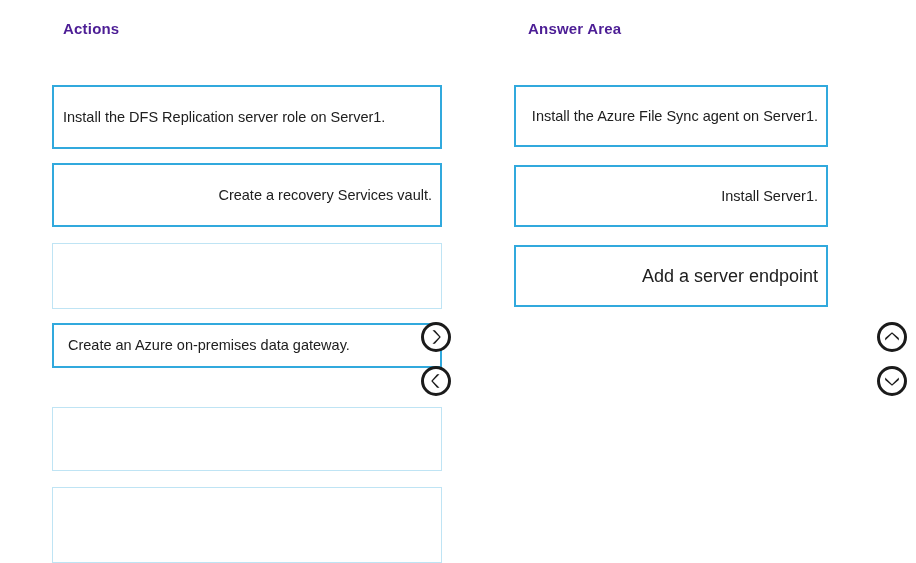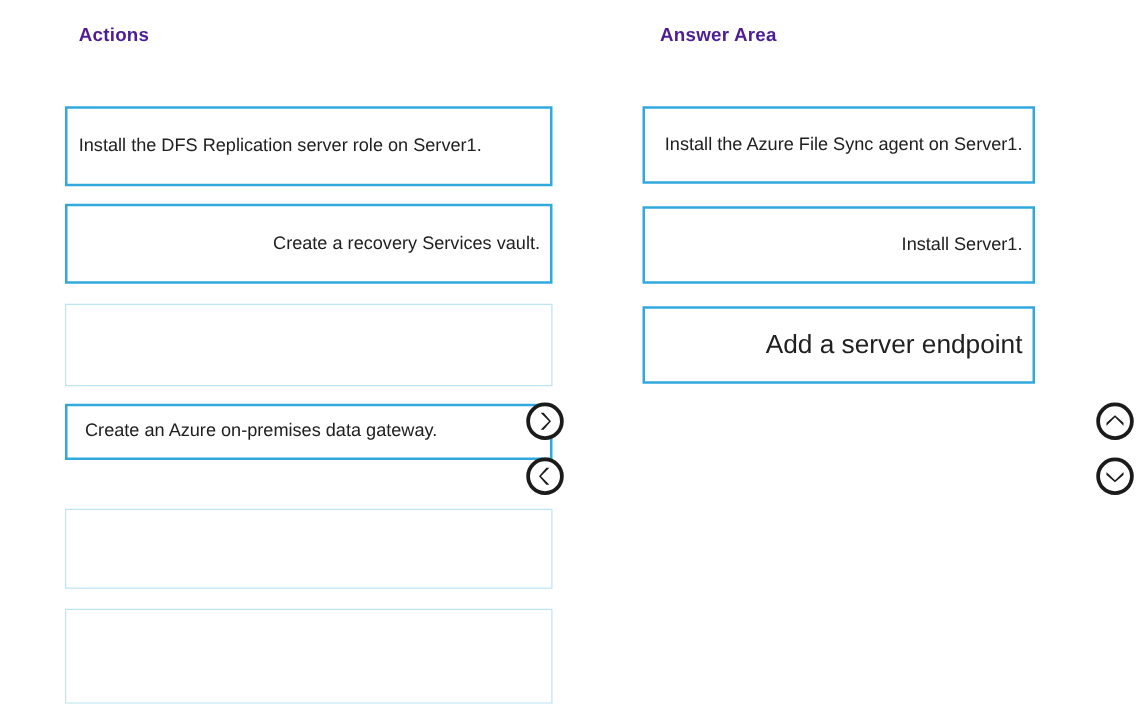--- a/index.html
+++ b/index.html
@@ -47,21 +47,21 @@
   }
   .opt-label {
     padding-left: 14px;
     padding-right: 8px;
     font-size: 14.5px;
     line-height: 1.25;
     color: #202020;
     white-space: nowrap;
   }
   .opt-label.big {
-    font-size: 21px;
+    font-size: 18px;
   }
   .opt-label.tight {
     padding-left: 9px;
   }
 
   
   .left-col  { left: 8px;  width: 390px; }
   .right-col { left: 470px; width: 314px; justify-content: flex-end; }
 
   

